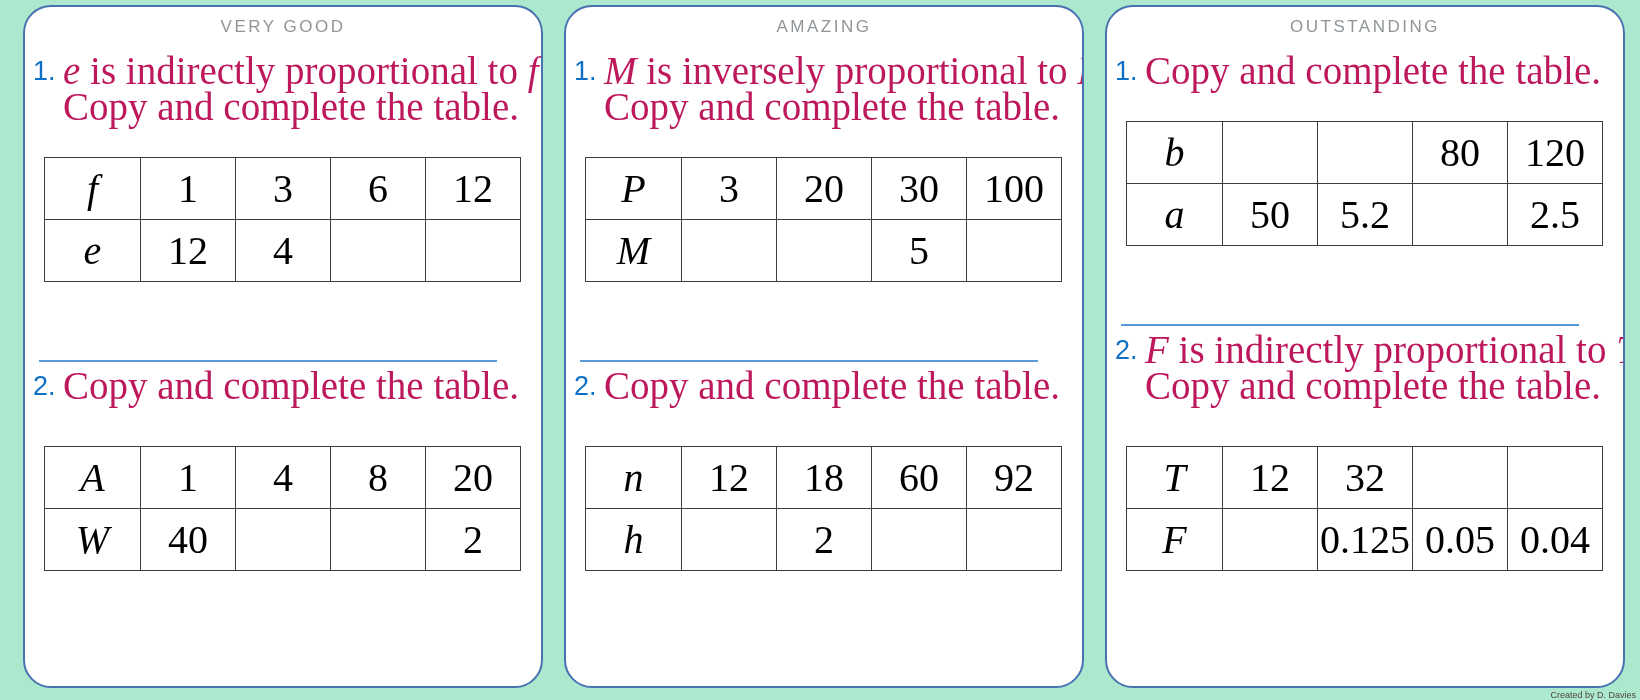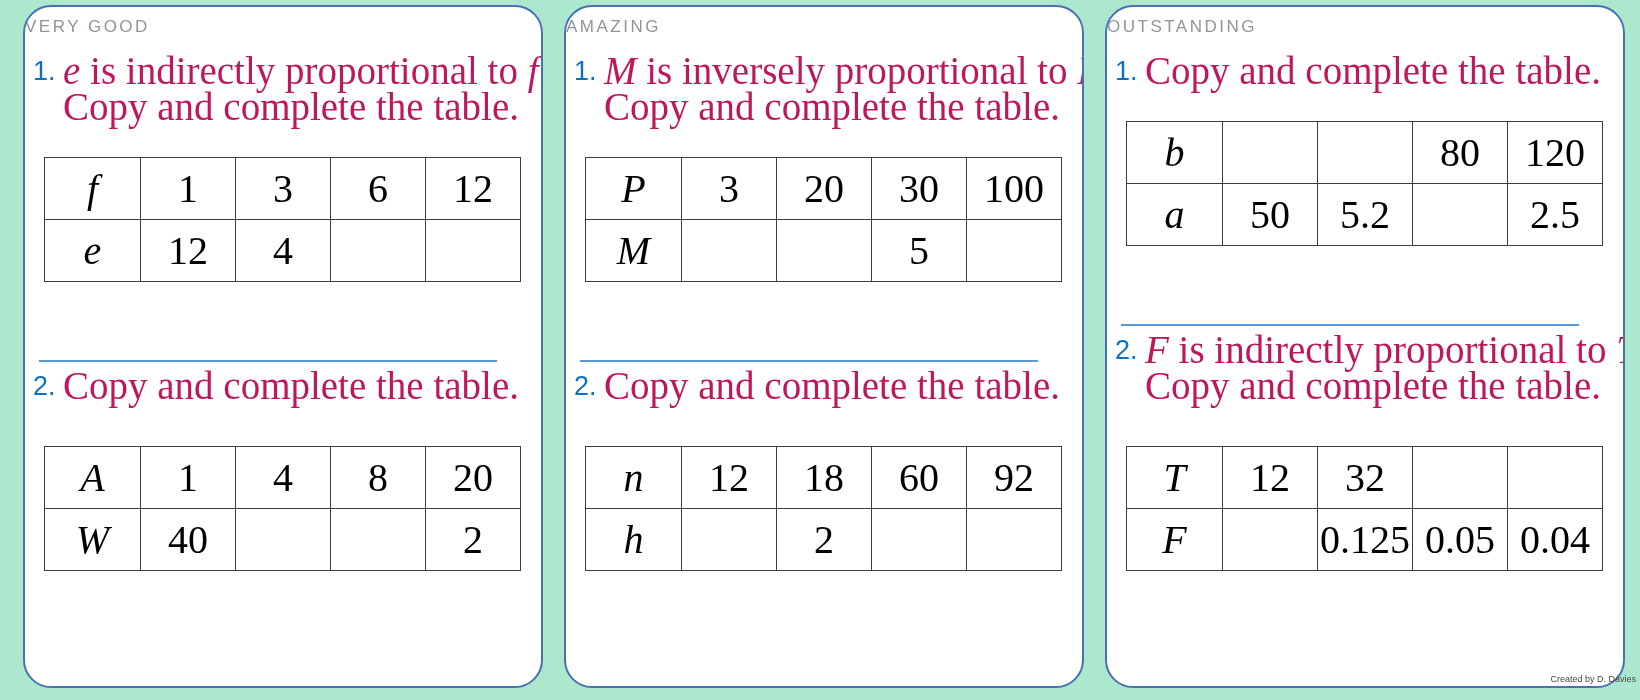--- a/index.html
+++ b/index.html
@@ -27,21 +27,21 @@
   .card{
     flex:1 1 0;
     background:#ffffff;
     border:2px solid var(--card-border);
     border-radius:28px;
     position:relative;
     overflow:hidden;
   }
   .card-title{
     margin-top:10px;
-    text-align:left;
+    text-align:center;
     font-family:"Liberation Sans","DejaVu Sans",sans-serif;
     font-size:17px;
     letter-spacing:2.5px;
     color:var(--title-gray);
     font-weight:400;
   }
   .question{
     display:flex;
     align-items:flex-start;
     margin:16px 10px 0 8px;
@@ -80,21 +80,21 @@
     overflow:hidden;
   }
   .divider{
     border:none;
     border-top:2px solid var(--divider);
     margin:78px 44px 0 14px;
     height:0;
   }
   .credit{
     position:absolute;
-    right:4px;bottom:16px;
+    right:4px;bottom:0px;
     font-family:"Liberation Sans","DejaVu Sans",sans-serif;
     font-size:9px;
     color:var(--credit-color);
   }
 </style>
 </head>
 <body>
 
 <main class="board">
 

